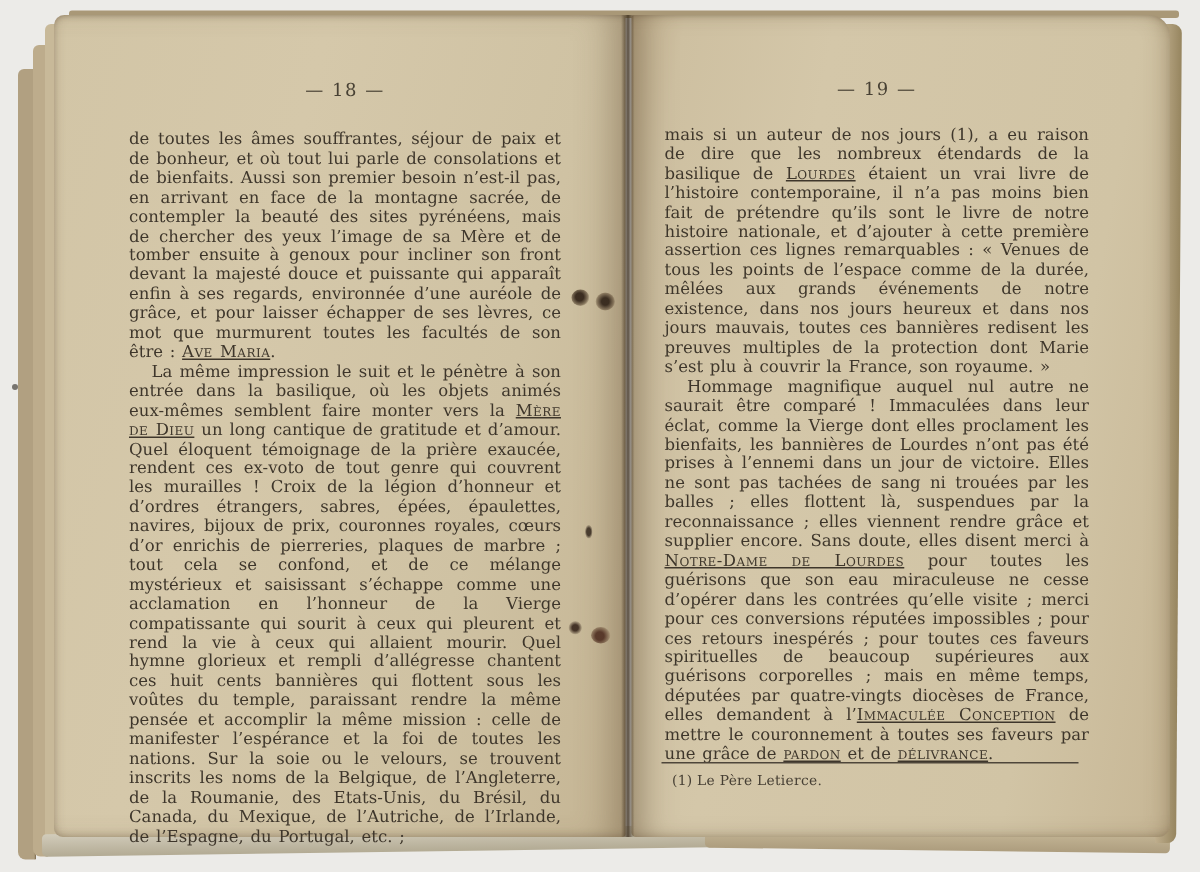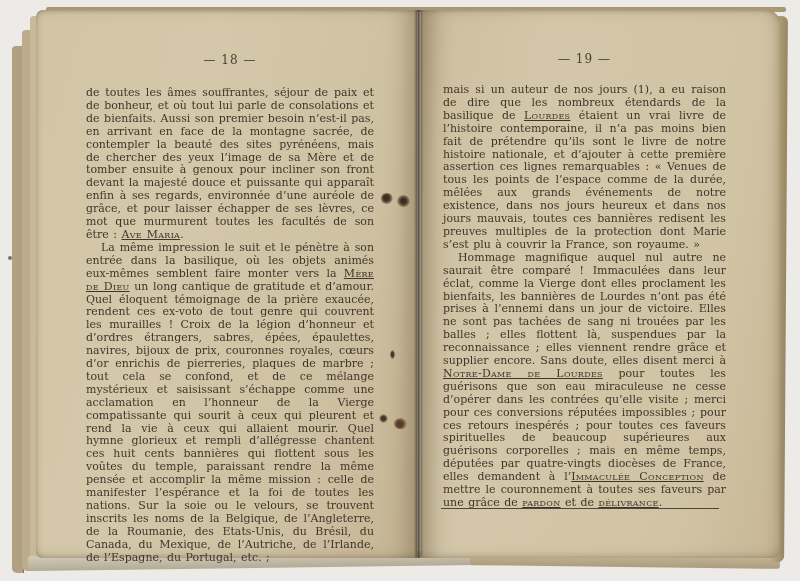--- a/index.html
+++ b/index.html
@@ -99,20 +99,21 @@
       </div>
   </div>
 
   <div class="page page-right">
     <div class="page-header hdr-right">— 19 —</div>
     <div class="text-col col-right">
         <p><span>mais si un auteur de nos jours (1), a eu raison de dire que les nombreux étendards de la basilique de </span><span class="smallcaps">Lourdes</span><span> étaient un vrai livre de l’histoire contemporaine, il n’a pas moins bien fait de prétendre qu’ils sont le livre de notre histoire nationale, et d’ajouter à cette première assertion ces lignes remarquables : « </span><span class="italic">Venues de tous les points de l’espace comme de la durée, mêlées aux grands événements de notre existence, dans nos jours heureux et dans nos jours mauvais, toutes ces bannières redisent les preuves multiples de la protection dont Marie s’est plu à couvrir la France, son royaume.</span><span> »</span></p>
         <p class="indent"><span>Hommage magnifique auquel nul autre ne saurait être comparé ! Immaculées dans leur éclat, comme la Vierge dont elles proclament les bienfaits, les bannières de Lourdes n’ont pas été prises à l’ennemi dans un jour de victoire. Elles ne sont pas tachées de sang ni trouées par les balles ; elles flottent là, suspendues par la reconnaissance ; elles viennent rendre grâce et supplier encore. Sans doute, elles disent merci à </span><span class="smallcaps">Notre-Dame de Lourdes</span><span> pour toutes les guérisons que son eau miraculeuse ne cesse d’opérer dans les contrées qu’elle visite ; merci pour ces conversions réputées impossibles ; pour ces retours inespérés ; pour toutes ces faveurs spirituelles de beaucoup supérieures aux guérisons corporelles ; mais en même temps, députées par quatre-vingts diocèses de France, elles demandent à l’</span><span class="smallcaps">Immaculée Conception</span><span> de mettre le couronnement à toutes ses faveurs par une grâce de </span><span class="smallcaps">pardon</span><span> et de </span><span class="smallcaps">délivrance</span><span>.</span></p>
       </div>
     <div class="footnote-rule"></div>
+    <div class="footnote">(1) Le Père Letierce.</div>
   </div>
 
   <div class="gutter"></div>
 
   <div class="stain s1"></div>
   <div class="stain s2"></div>
   <div class="stain s3"></div>
   <div class="stain s4"></div>
   <div class="stain s5"></div>
   <div class="stain s6"></div>

